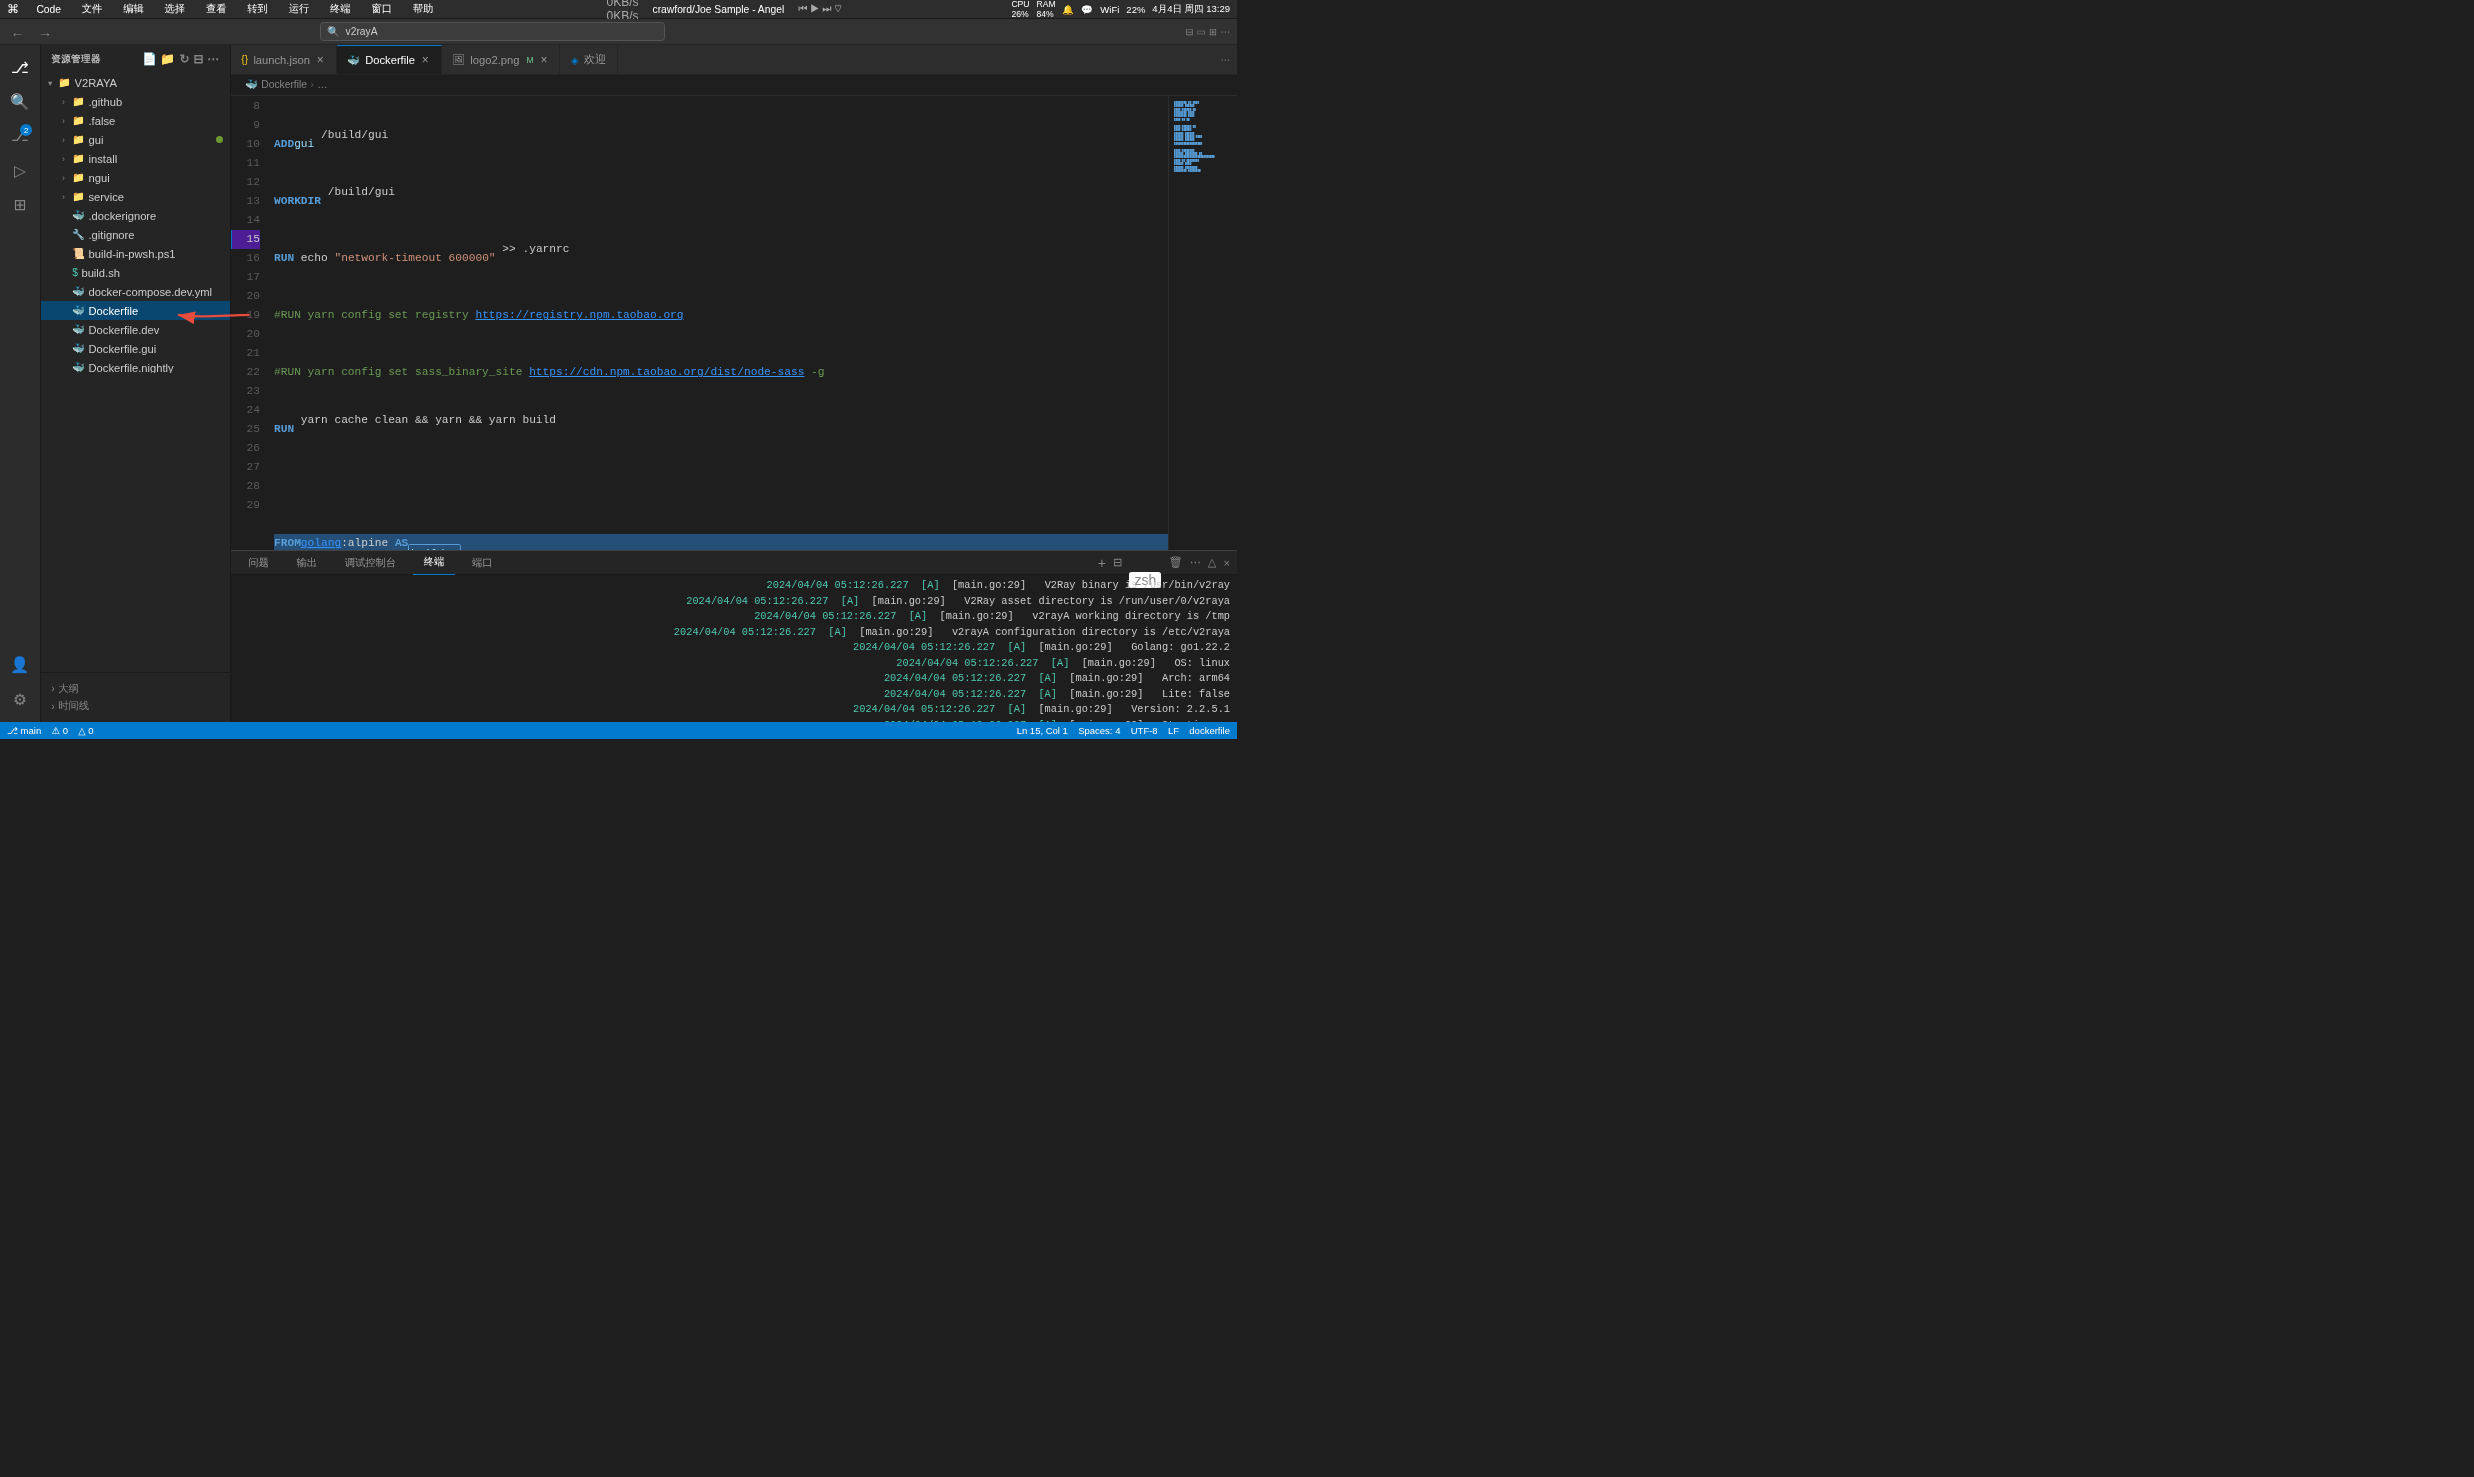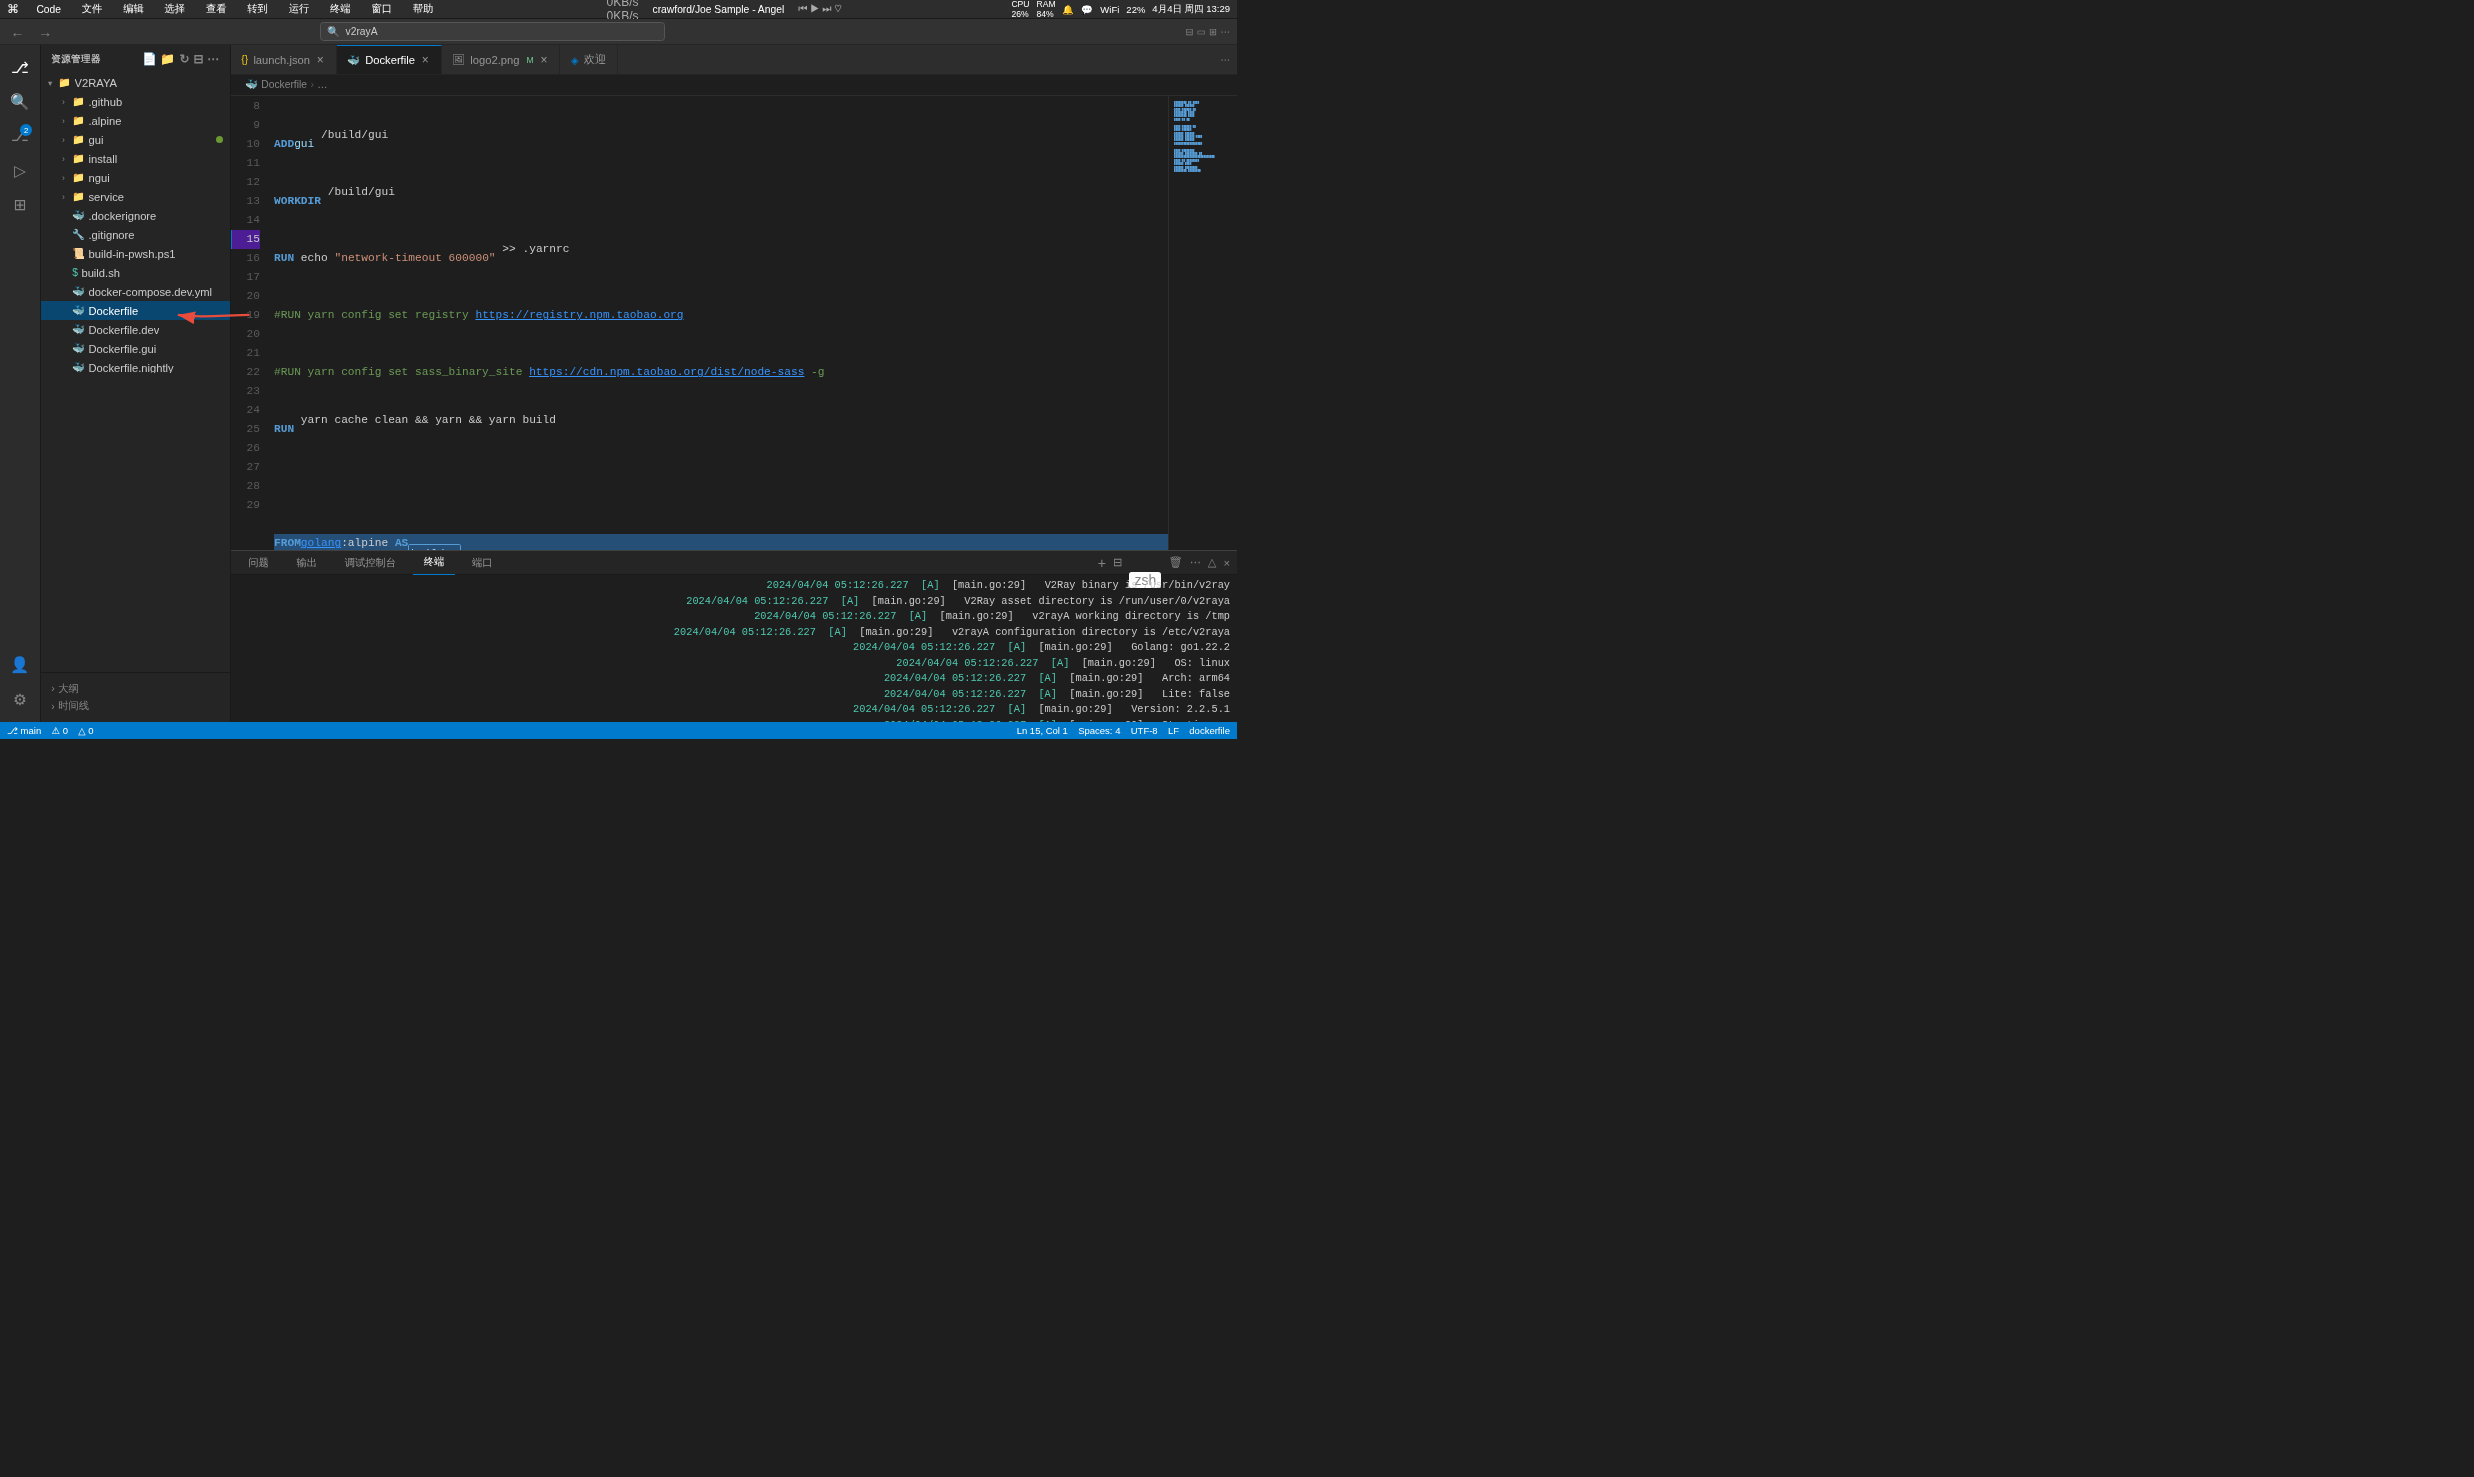--- a/index.html
+++ b/index.html
@@ -459,21 +459,21 @@
         <div class="tree-item">
           <span class="indent"></span>
           <span class="arrow">›</span>
           <span class="file-icon">📁</span>
           <span class="file-name">.github</span>
         </div>
         <div class="tree-item">
           <span class="indent"></span>
           <span class="arrow">›</span>
           <span class="file-icon">📁</span>
-          <span class="file-name">.alpine</span>
+          <span class="file-name">.false</span>
         </div>
         <div class="tree-item">
           <span class="indent"></span>
           <span class="arrow">›</span>
           <span class="file-icon">📁</span>
           <span class="file-name">gui</span>
           <span class="badge-dot"></span>
         </div>
         <div class="tree-item">
           <span class="indent"></span>

